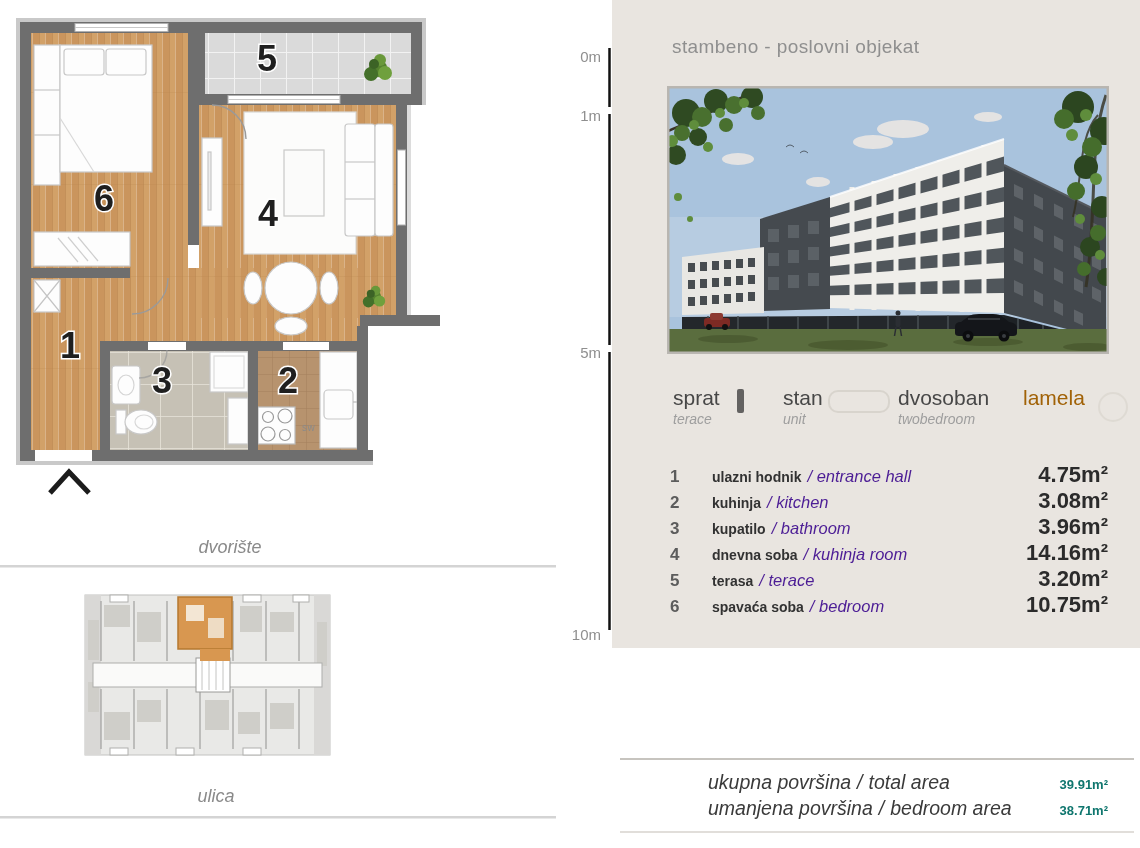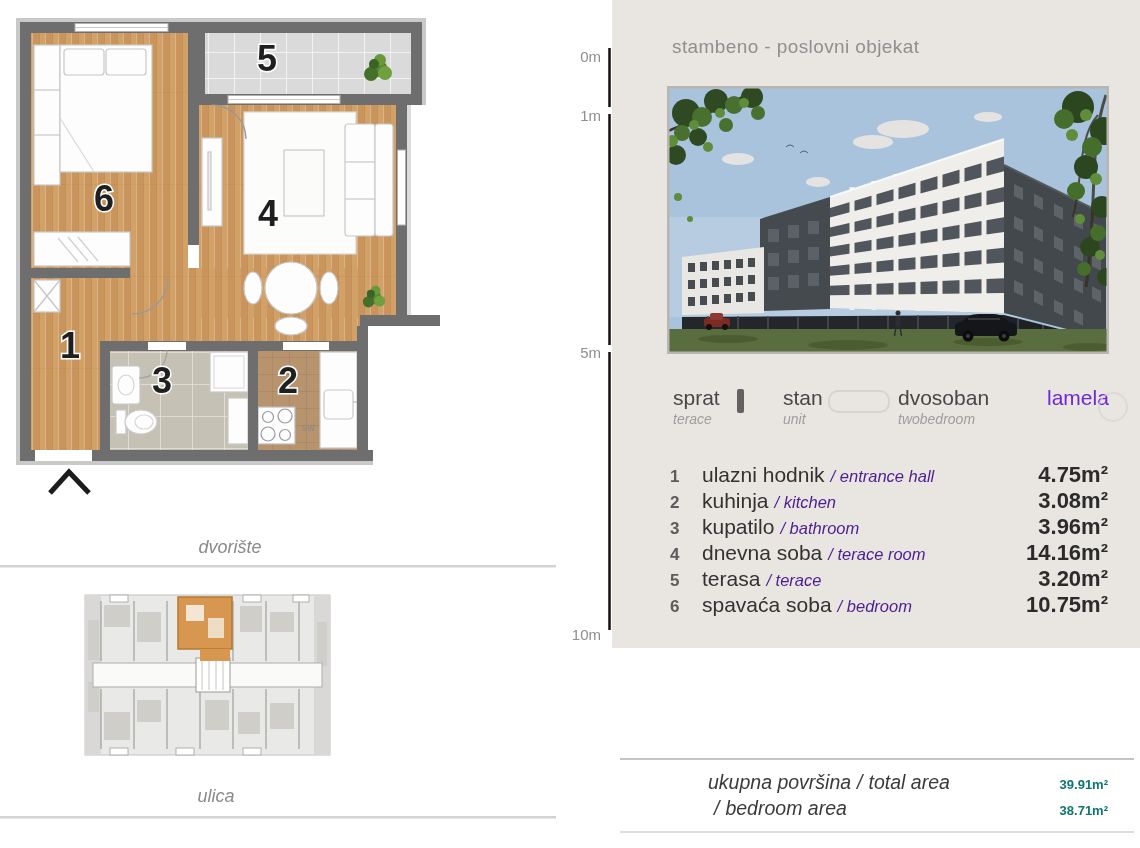--- a/index.html
+++ b/index.html
@@ -8,29 +8,29 @@
   .abs{position:absolute;}
   svg text{font-family:"Liberation Sans","DejaVu Sans",sans-serif;}
 
   
   .right-panel{position:absolute;left:612px;top:0;width:528px;height:648px;background:#e9e5e0;}
   .hdr{left:60px;top:36px;font-size:19px;color:#8f8f8f;letter-spacing:.4px;}
   .photo-frame{left:56px;top:87px;width:440px;height:266px;outline:1px solid #b9b6b1;background:#a9c3dd;}
 
   .meta-main{font-size:21px;font-weight:normal;color:#474747;}
   .meta-sub{font-size:14px;font-style:italic;color:#9e9e9e;}
-  .meta-light{font-size:21px;color:#6d28d9;margin-left:24px;}
+  .meta-light{font-size:21px;color:#a16207;}
   .blur-bar{left:125px;top:389px;width:7px;height:24px;background:#4c4c4c;border-radius:2px;opacity:.85;filter:blur(.6px);}
   .blur-oval{left:216px;top:390px;width:58px;height:19px;border:2px solid #d6d2cb;border-radius:10px;opacity:.9;}
   .blur-arc{left:486px;top:392px;width:26px;height:26px;border:2px solid #d8d4cd;border-radius:50%;opacity:.65;}
 
   .rooms{left:58px;top:462px;width:438px;z-index:2;}
   .room-row{display:flex;align-items:baseline;height:26px;line-height:26px;}
   .rnum{width:22px;font-size:17px;font-weight:bold;color:#5c5c5c;}
-  .rname{margin-left:10px;font-size:21px;font-weight:normal;color:#323232;}
+  .rname{margin-left:20px;font-size:14px;font-weight:bold;color:#323232;}
   .ren{margin-left:6px;font-size:16.5px;font-style:italic;color:#4c1d95;}
   .rarea{margin-left:auto;font-size:22px;font-weight:bold;color:#2b2b2b;}
 
   .divider1{left:8px;top:758px;width:514px;height:2px;background:#c7c4bf;z-index:0;}
   .divider2{left:8px;top:831px;width:514px;height:2px;background:#d9d6d1;opacity:.8;z-index:0;}
 
   .totals{left:58px;top:769px;width:438px;z-index:2;}
   .total-row{display:flex;align-items:baseline;height:26px;line-height:26px;margin-left:38px;}
   .tlabel{font-size:19.5px;font-style:italic;color:#3a3a3a;}
   .tsep{font-size:19.5px;font-style:italic;color:#3a3a3a;margin:0 6px;}
@@ -484,21 +484,21 @@
       </div>
       <div class="room-row">
         <span class="rnum">3</span>
         <span class="rname">kupatilo</span>
         <span class="ren"><span>/</span> <span>bathroom</span></span>
         <span class="rarea">3.96m²</span>
       </div>
       <div class="room-row">
         <span class="rnum">4</span>
         <span class="rname">dnevna soba</span>
-        <span class="ren"><span>/</span> <span>terace room</span></span>
+        <span class="ren"><span>/</span> <span>kuhinja room</span></span>
         <span class="rarea">14.16m²</span>
       </div>
       <div class="room-row">
         <span class="rnum">5</span>
         <span class="rname">terasa</span>
         <span class="ren"><span>/</span> <span>terace</span></span>
         <span class="rarea">3.20m²</span>
       </div>
       <div class="room-row">
         <span class="rnum">6</span>
@@ -516,20 +516,21 @@
     </div>
 
     <div class="abs totals">
       <div class="total-row">
         <span class="tlabel">ukupna površina</span>
         <span class="tsep">/</span>
         <span class="tlabel">total area</span>
         <span class="tvalue">39.91m²</span>
       </div>
       <div class="total-row">
+        <span class="tlabel">umanjena površina</span>
         <span class="tsep">/</span>
         <span class="tlabel">bedroom area</span>
         <span class="tvalue">38.71m²</span>
       </div>
     </div>
 
     <div class="abs divider2"></div>
   </div>
 </div>
 

